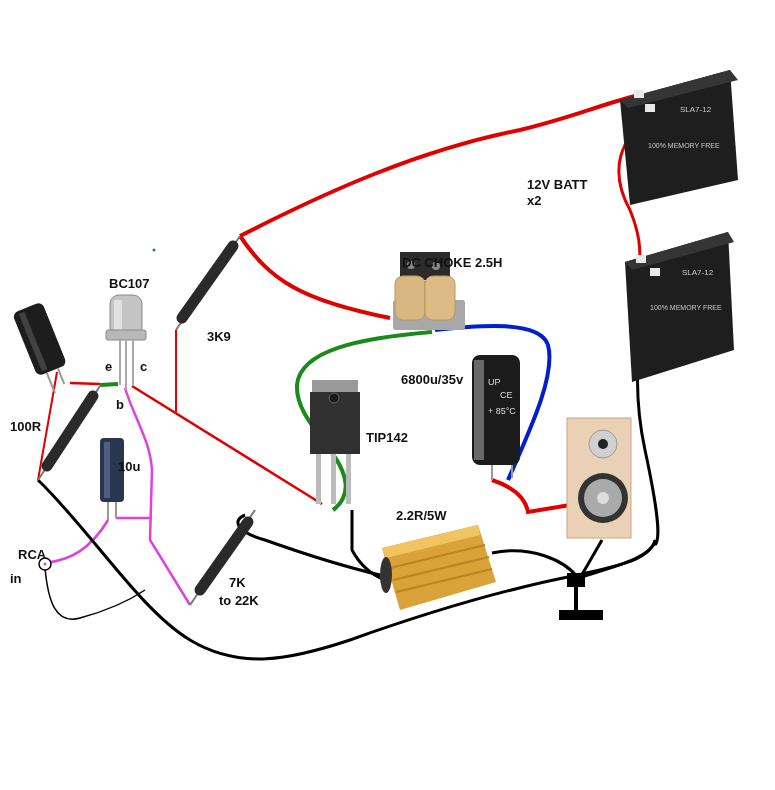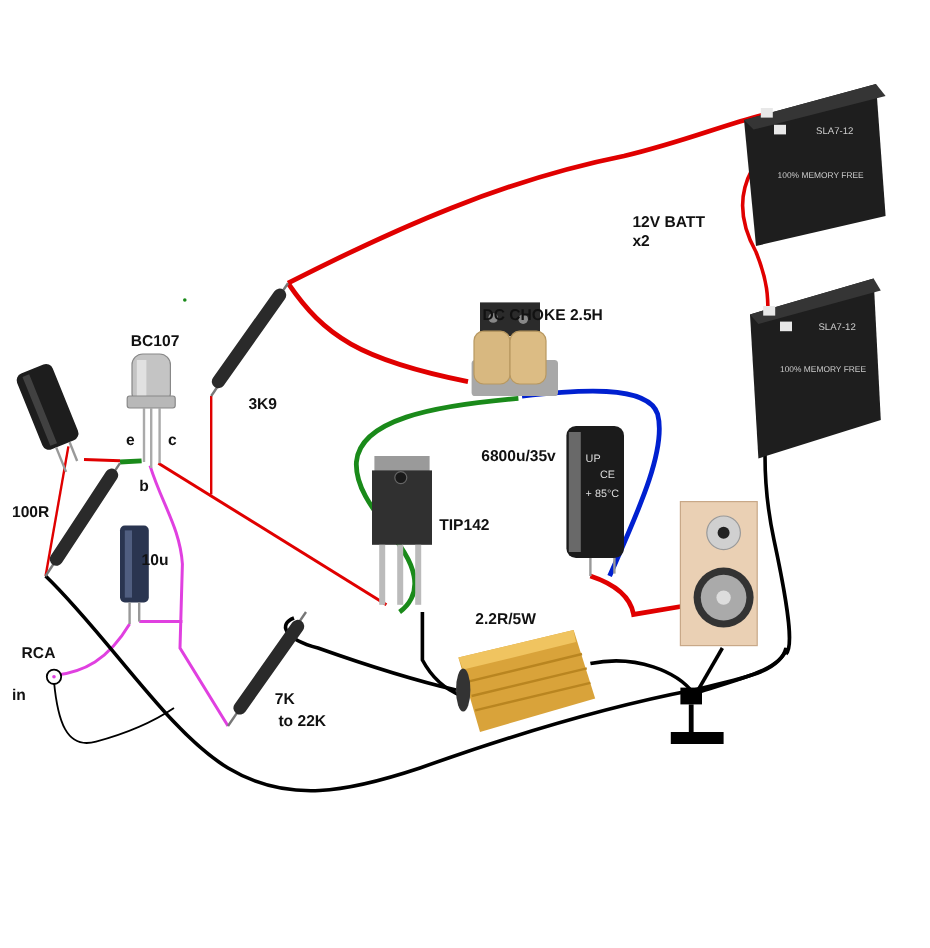--- a/index.html
+++ b/index.html
@@ -160,19 +160,19 @@
 <div class="lbl" style="left:527px;top:178px;text-align:right;">12V BATT</div>
 <div class="lbl" style="left:527px;top:194px;">x2</div>
 <div class="lbl" style="left:402px;top:233px;margin-top:23px;">DC CHOKE 2.5H</div>
 <div class="lbl" style="left:109px;top:277px;text-align:right;">BC107</div>
 <div class="lbl" style="left:105px;top:360px;">e</div>
 <div class="lbl" style="left:140px;top:360px;">c</div>
 <div class="lbl" style="left:116px;top:398px;">b</div>
 <div class="lbl" style="left:207px;top:290px;margin-top:40px;">3K9</div>
 <div class="lbl" style="left:10px;top:420px;text-align:center;">100R</div>
 <div class="lbl" style="left:73px;top:460px;margin-left:45px;">10u</div>
-<div class="lbl" style="left:6px;top:537px;padding-left:12px;">RCA</div>
+<div class="lbl" style="left:6px;top:548px;padding-left:12px;">RCA</div>
 <div class="lbl" style="left:10px;top:572px;">in</div>
 <div class="lbl" style="left:229px;top:576px;">7K</div>
-<div class="lbl" style="left:232px;top:594px;">to 22K</div>
+<div class="lbl" style="left:219px;top:594px;">to 22K</div>
 <div class="lbl" style="left:366px;top:431px;">TIP142</div>
 <div class="lbl" style="left:401px;top:373px;text-align:center;">6800u/35v</div>
 <div class="lbl" style="left:396px;top:509px;">2.2R/5W</div>
 
 </body></html>

